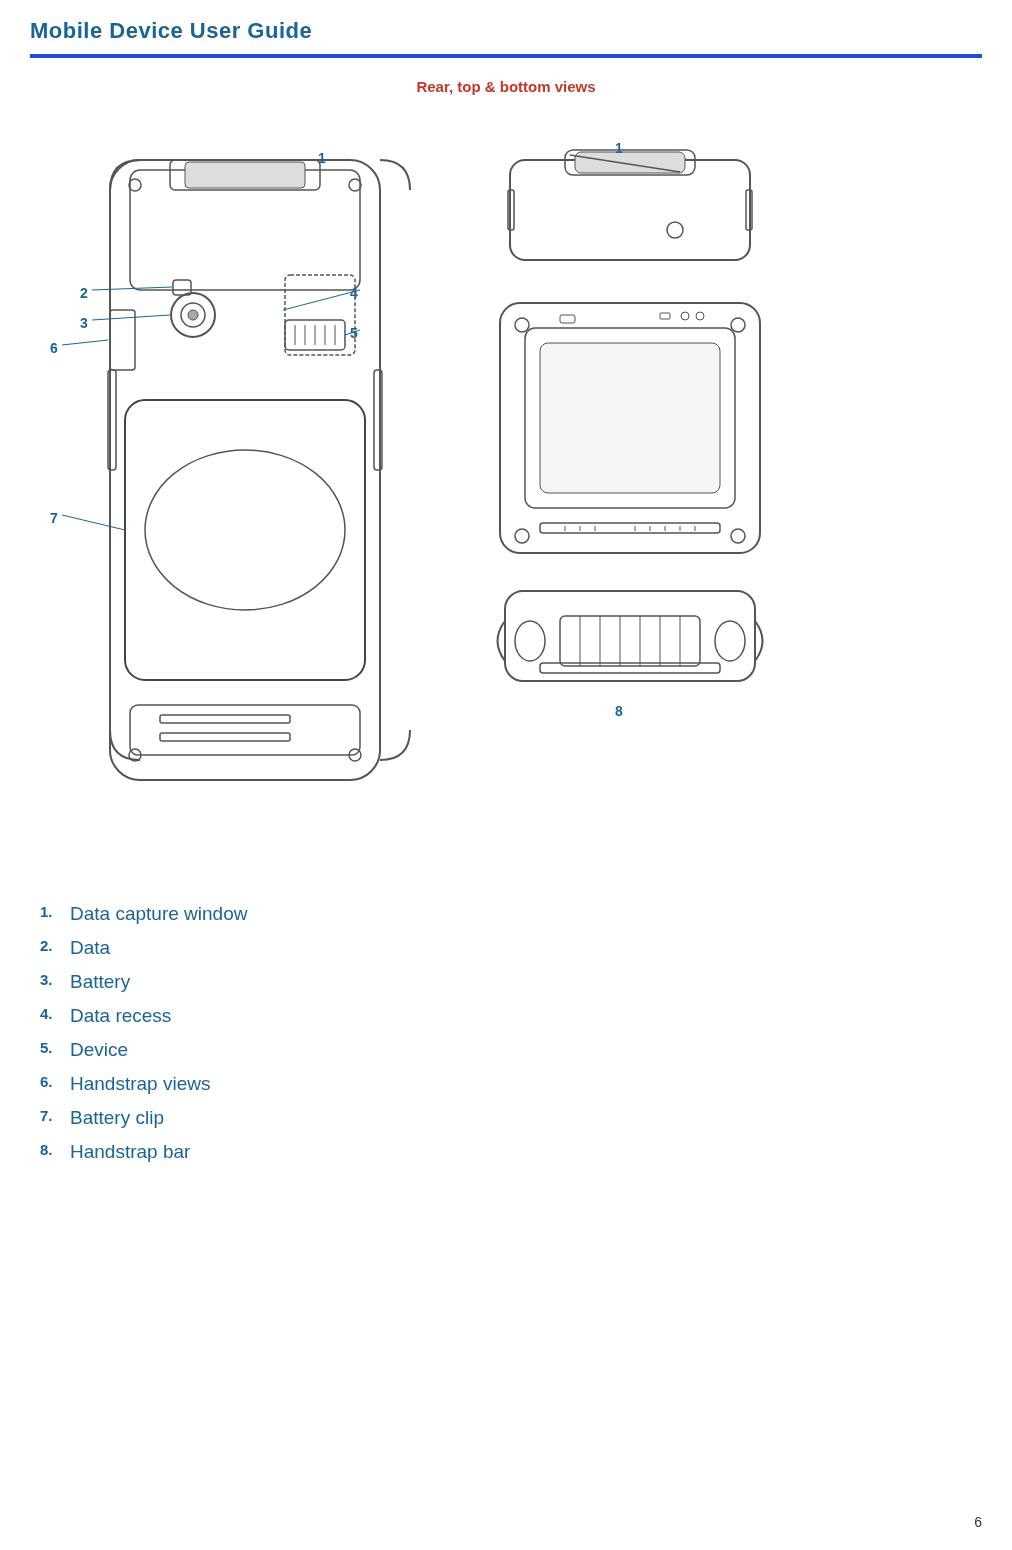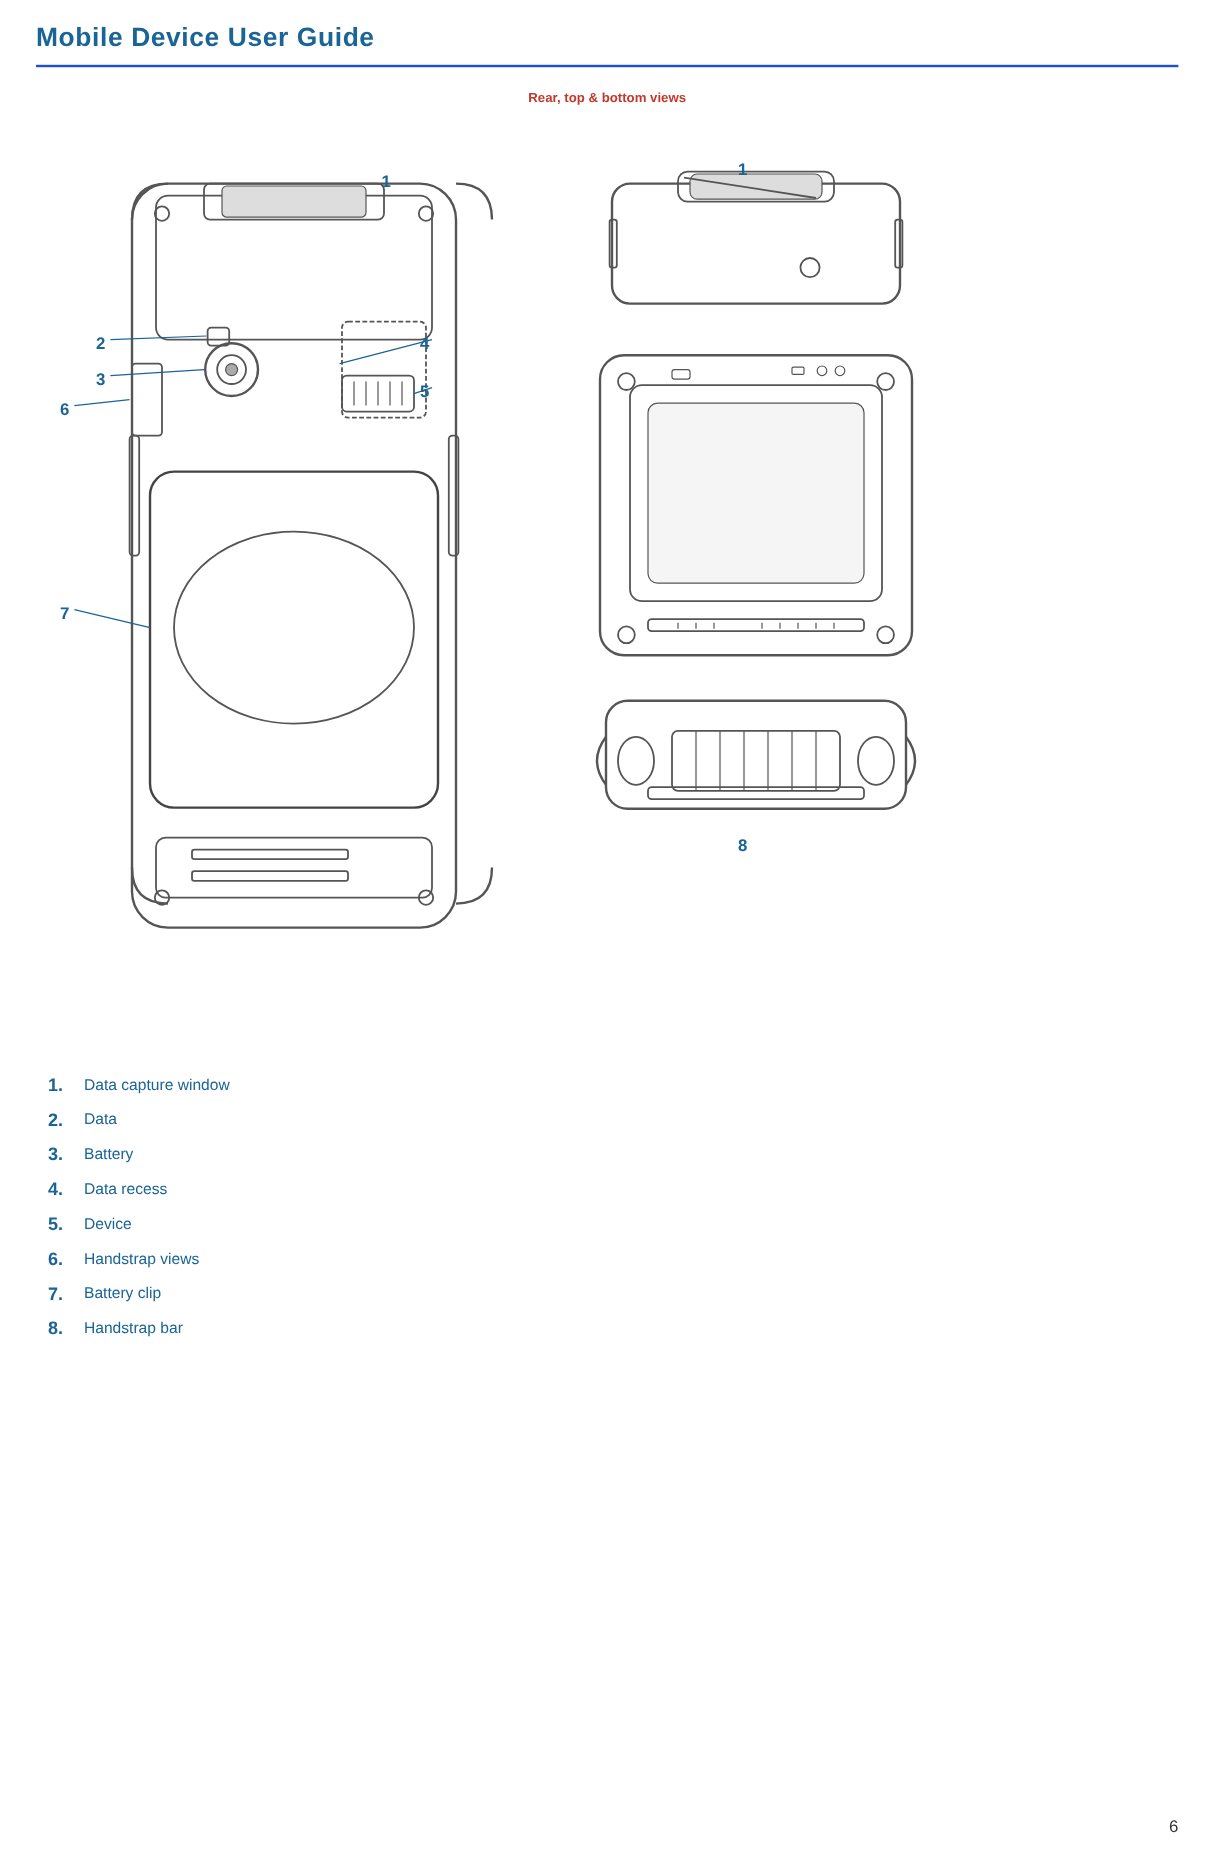--- a/index.html
+++ b/index.html
@@ -16,36 +16,36 @@
     .page-container {
       width: 1012px;
       min-height: 1550px;
       padding: 0 30px;
       position: relative;
     }
 
     
     .header {
       padding: 18px 0 10px 0;
-      border-bottom: 2px solid #1d4ed8;
+      border-bottom: 4px solid #1d4ed8;
       margin-bottom: 20px;
     }
 
     .header-title {
       font-size: 22px;
       font-weight: bold;
       color: #1a6496;
       letter-spacing: 0.5px;
     }
 
     
     .section-title {
       text-align: center;
       color: #c0392b;
-      font-size: 11px;
+      font-size: 15px;
       font-weight: bold;
       margin-bottom: 15px;
       margin-top: 17px;
       width: 100%;
     }
 
     
     .parts-list {
       margin-top: 30px;
       padding-left: 10px;
@@ -60,21 +60,21 @@
     }
 
     .parts-list-item .item-number {
       font-weight: bold;
       min-width: 30px;
       color: #1a6496;
     }
 
     .parts-list-item .item-label {
       color: #1a6496;
-      font-size: 13px;
+      font-size: 19px;
     }
 
     
     .page-number {
       position: absolute;
       bottom: 20px;
       right: 30px;
       font-size: 14px;
       color: #333;
     }

